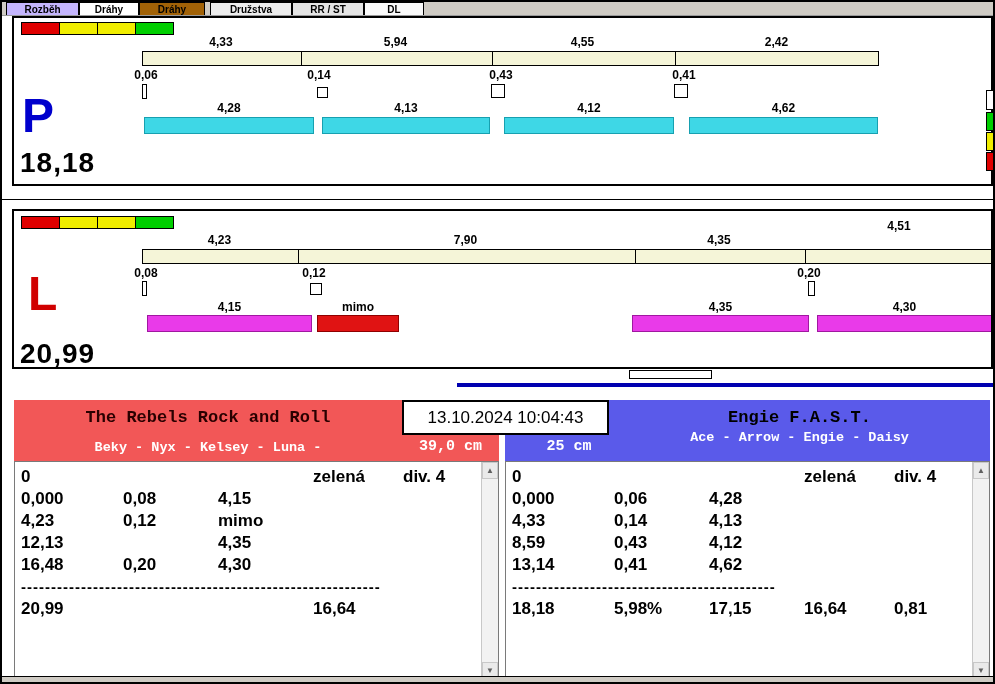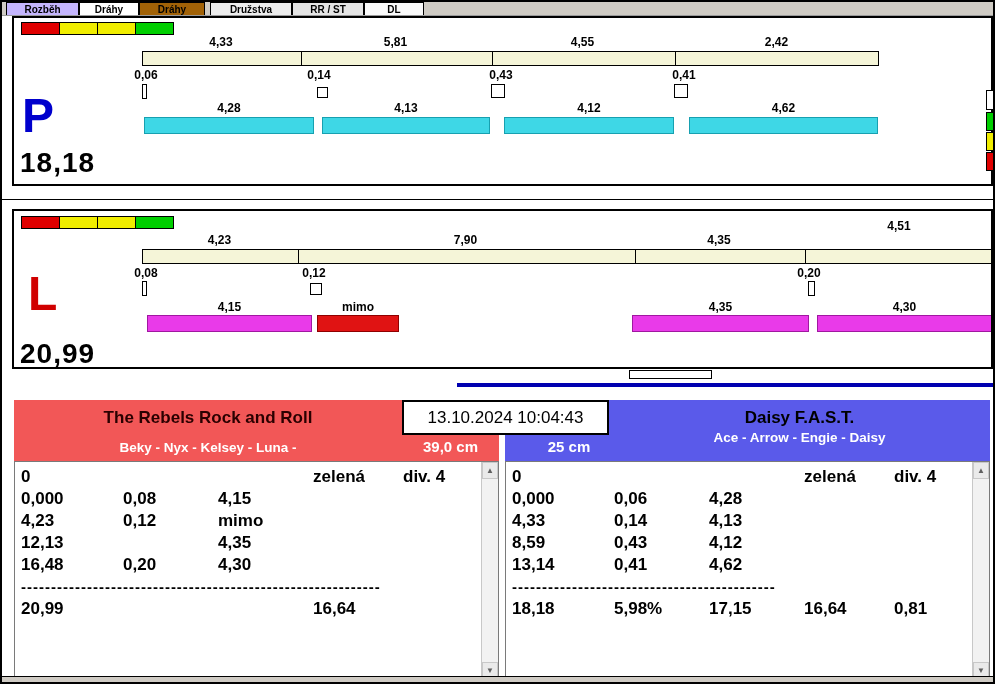--- a/index.html
+++ b/index.html
@@ -37,21 +37,21 @@
   .mini-box { position:absolute; background:#fff; border:1px solid #000; }
   .blue-line { position:absolute; background:#0000b0; }
 
   .edge-light { position:absolute; width:10px; border:1px solid #000; }
 
   
   .team-header { position:absolute; height:61px; }
   .th-left  { background:#f25757; }
   .th-right { background:#5a5aea; }
   .tcell { position:absolute; display:flex; align-items:center; justify-content:center;
-           font-weight:bold; white-space:nowrap; overflow:hidden; }
+           font-weight:bold; white-space:nowrap; overflow:hidden;font-family:Liberation Mono, monospace; }
   .tname  { font-size:17px; }
   .tdogs  { font-size:13.5px; color:#fff; }
   .theight{ font-size:15px; color:#fff; }
 
   .clock-box { position:absolute; left:400px; top:398px; width:207px; height:35px;
                background:#fff; border:2px solid #000; z-index:5;
                display:flex; align-items:center; justify-content:center;
                font-size:17px; color:#000; }
 
   .tdata { position:absolute; width:485px; height:219px; background:#fff;
@@ -88,21 +88,21 @@
 
   <div class="panel" style="top:14px;height:170px">
     <div class="lights" style="left:7px;top:4px">
       <span class="light l-red"></span>
       <span class="light l-yel"></span>
       <span class="light l-yel"></span>
       <span class="light l-grn"></span>
     </div>
 
     <span class="bar-label" style="left:128px;top:17px;width:158px">4,33</span>
-    <span class="bar-label" style="left:286px;top:17px;width:191px">5,81</span>
+    <span class="bar-label" style="left:286px;top:17px;width:191px">5,94</span>
     <span class="bar-label" style="left:477px;top:17px;width:183px">4,55</span>
     <span class="bar-label" style="left:660px;top:17px;width:205px">2,42</span>
 
     <div class="cream-bar" style="left:128px;top:33px;width:737px;height:15px">
       <i class="tick" style="left:158px"></i>
       <i class="tick" style="left:349px"></i>
       <i class="tick" style="left:532px"></i>
     </div>
 
     <span class="small-num" style="left:112px;top:50px">0,06</span>
@@ -182,21 +182,21 @@
   <span class="edge-light" style="top:130px;left:984px;height:19px;background:#f0ed00"></span>
   <span class="edge-light" style="top:150px;left:984px;height:19px;background:#e00000"></span>
 
   <div class="team-header th-left" style="left:12px;top:398px;width:485px">
     <div class="tcell tname" style="left:0;top:0;width:388px;height:35px;color:#2a0000">The Rebels Rock and Roll</div>
     <div class="tcell tdogs" style="left:0;top:35px;width:388px;height:24px">Beky - Nyx - Kelsey - Luna -</div>
     <div class="tcell theight" style="left:388px;top:33px;width:97px;height:26px">39,0 cm</div>
   </div>
 
   <div class="team-header th-right" style="left:503px;top:398px;width:485px">
-    <div class="tcell tname" style="left:104px;top:0;width:381px;height:35px;color:#000">Daisy F.A.S.T.</div>
+    <div class="tcell tname" style="left:104px;top:0;width:381px;height:35px;color:#000">Engie F.A.S.T.</div>
     <div class="tcell theight" style="left:12px;top:33px;width:104px;height:26px">25 cm</div>
     <div class="tcell tdogs" style="left:104px;top:25px;width:381px;height:24px">Ace - Arrow - Engie - Daisy</div>
   </div>
 
   <div class="clock-box">13.10.2024 10:04:43</div>
 
   <div class="tdata" style="left:12px;top:459px">
     <div class="rows">
       <div class="trow">
         <span>0</span>

